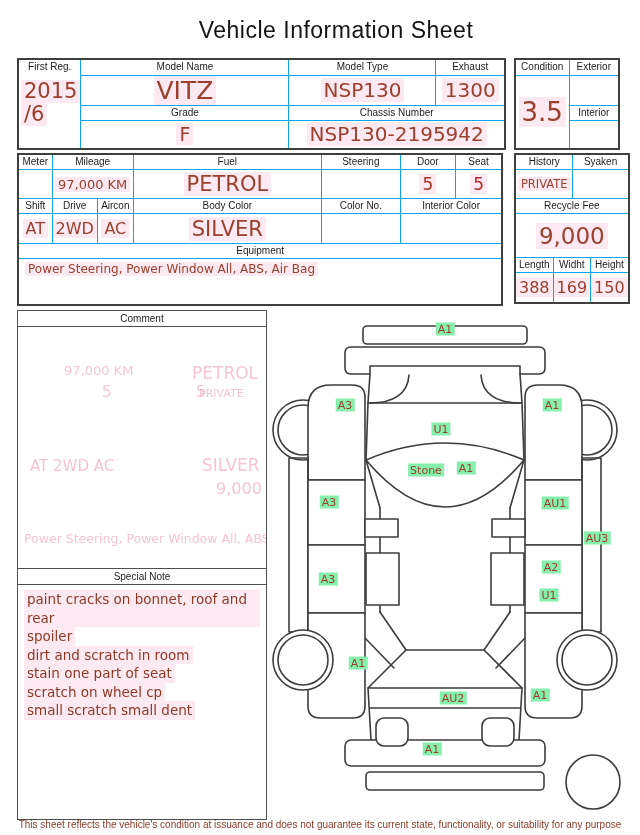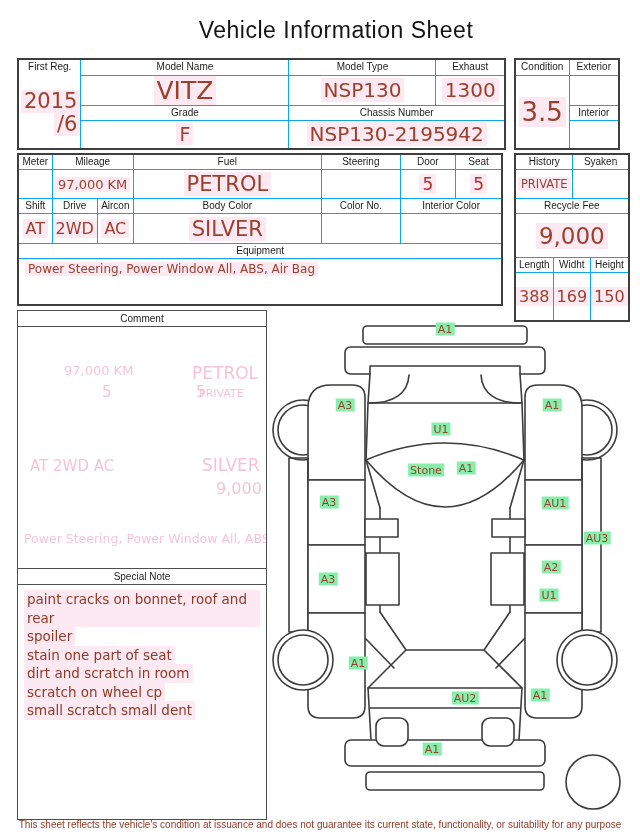--- a/index.html
+++ b/index.html
@@ -13,21 +13,21 @@
   .hdr{font-size:10px;color:#1c1c1c;text-align:center;line-height:14px;}
   .val{color:#9b402e;text-align:center;font-family:"DejaVu Sans",sans-serif;}
   .hl{background:#fce9f1;padding:0 3px;display:inline-block;border-radius:1px;}
 
   .t1-left{position:absolute;left:17px;top:58px;}
   .t1-right{position:absolute;left:514px;top:58px;}
   .t2-left{position:absolute;left:17px;top:153px;}
   .t2-right{position:absolute;left:514px;top:153px;}
 
   .firstreg-cell{vertical-align:top;}
-  .firstreg-val{font-size:21px;line-height:23px;text-align:right;padding-left:2px;margin-top:16px;}
+  .firstreg-val{font-size:21px;line-height:23px;text-align:left;padding-left:2px;margin-top:6px;}
 
   .box{position:absolute;border:1px solid #4e4e4e;background:#fff;}
   .box-hdr{height:15px;border-bottom:1px solid #4e4e4e;text-align:center;
            font-size:10px;color:#1c1c1c;line-height:15px;}
   .note-text{padding:5px 6px;font-size:13.5px;line-height:18.5px;color:#8f3a28;
              font-family:"DejaVu Sans",sans-serif;}
 
   .ghost{position:absolute;color:#f0a0b8;opacity:0.62;white-space:nowrap;
          font-family:"DejaVu Sans",sans-serif;}
 
@@ -178,21 +178,21 @@
       <td colspan="5" class="hdr">Recycle Fee</td>
     </tr>
     <tr style="height:44px">
       <td colspan="5" class="val" style="font-size:23px"><span class="hl">9,000</span></td>
     </tr>
     <tr style="height:15px">
       <td class="hdr">Length</td>
       <td colspan="2" class="hdr">Widht</td>
       <td colspan="2" class="hdr">Height</td>
     </tr>
-    <tr style="height:48px">
+    <tr style="height:30px">
       <td class="val" style="font-size:16px"><span class="hl">388</span></td>
       <td colspan="2" class="val" style="font-size:16px"><span class="hl">169</span></td>
       <td colspan="2" class="val" style="font-size:16px"><span class="hl">150</span></td>
     </tr>
   </tbody>
     </table>
 
   <div class="box" style="left:17px;top:310px;width:248px;height:258px;">
     <div class="box-hdr">Comment</div>
     <div style="position:relative;width:100%;height:241px;overflow:hidden;">
@@ -206,22 +206,22 @@
       <span class="ghost" style="left:198px;top:152px;font-size:16px">9,000</span>
       <span class="ghost" style="left:6px;top:204px;font-size:12.5px">Power Steering, Power Window All, ABS, A</span>
     </div>
   </div>
 
   <div class="box" style="left:17px;top:568px;width:248px;height:250px;">
     <div class="box-hdr">Special Note</div>
     <div class="note-text">
       <div><span class="hl">paint cracks on bonnet, roof and rear</span></div>
       <div><span class="hl">spoiler</span></div>
+      <div><span class="hl">dirt and scratch in room</span></div>
       <div><span class="hl">stain one part of seat</span></div>
-      <div><span class="hl">dirt and scratch in room</span></div>
       <div><span class="hl">scratch on wheel cp</span></div>
       <div><span class="hl">small scratch small dent</span></div>
     </div>
   </div>
 
   <div class="diagram">
     <svg width="366" height="498" viewBox="0 0 366 498">
       <g stroke="#3c3c3c" stroke-width="1.6" fill="none" stroke-linejoin="round" stroke-linecap="round">
 
         <rect x="91" y="14" width="164" height="18" rx="4"></rect>
@@ -293,20 +293,20 @@
     <span class="dlabel" style="left:169px;top:117px">U1</span>
     <span class="dlabel" style="left:154px;top:158px">Stone</span>
     <span class="dlabel" style="left:194px;top:156px">A1</span>
     <span class="dlabel" style="left:57px;top:190px">A3</span>
     <span class="dlabel" style="left:283px;top:191px">AU1</span>
     <span class="dlabel" style="left:325px;top:226px">AU3</span>
     <span class="dlabel" style="left:279px;top:255px">A2</span>
     <span class="dlabel" style="left:277px;top:283px">U1</span>
     <span class="dlabel" style="left:56px;top:267px">A3</span>
     <span class="dlabel" style="left:86px;top:351px">A1</span>
-    <span class="dlabel" style="left:193px;top:386px">AU2</span>
+    <span class="dlabel" style="left:181px;top:386px">AU2</span>
     <span class="dlabel" style="left:268px;top:383px">A1</span>
     <span class="dlabel" style="left:160px;top:437px">A1</span>
   </div>
 
   <div class="disclaimer">This sheet reflects the vehicle's condition at issuance and does not guarantee its current state, functionality, or suitability for any purpose</div>
 
 </div>
 
 </body></html>

